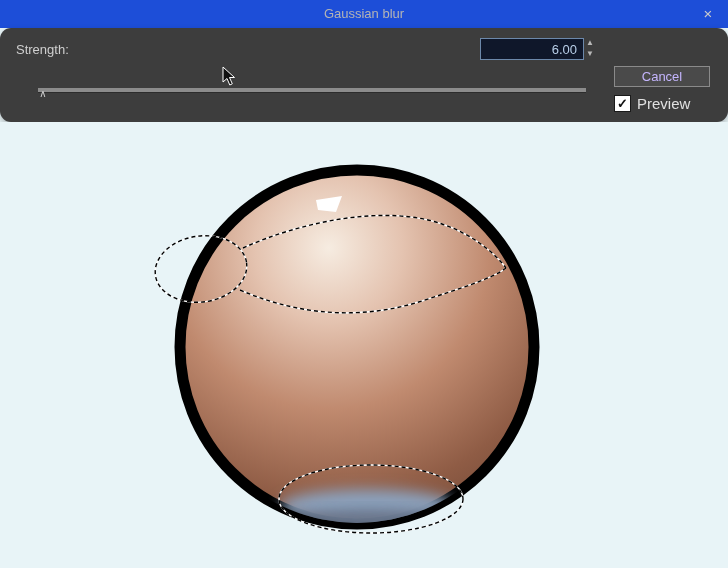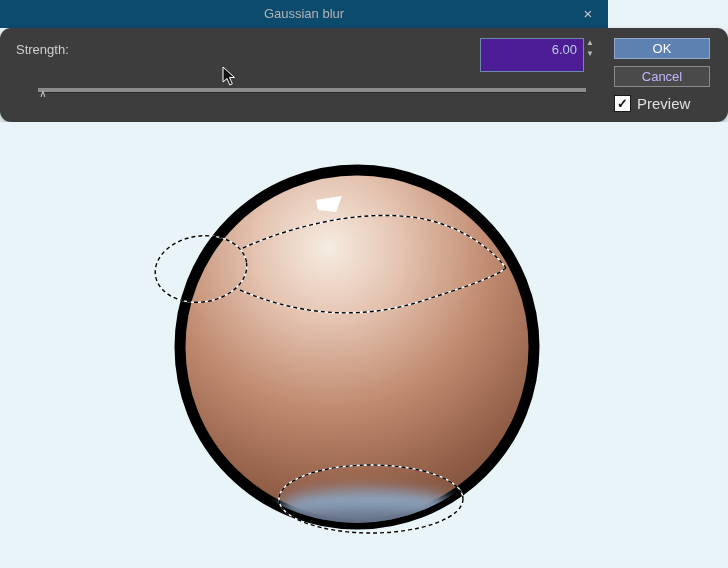--- a/index.html
+++ b/index.html
@@ -3,45 +3,45 @@
 <meta charset="utf-8">
 <style>
   html,body{margin:0;padding:0;}
   body{
     width:728px;height:568px;overflow:hidden;position:relative;
     font-family:"Liberation Sans", sans-serif;
     background:#e8f4f7;
   }
   
   .titlebar{
-    position:absolute;left:0;top:0;width:608px;height:28px;
-    background:#0c4a6e;color:#b4b4b4;
+    position:absolute;left:0;top:0;width:728px;height:28px;
+    background:#1d4ed8;color:#b4b4b4;
   }
   .titlebar .title{
     position:absolute;left:0;top:0;width:100%;height:28px;
     line-height:28px;text-align:center;font-size:13px;
   }
   .titlebar .close{
     position:absolute;right:8px;top:0;width:24px;height:28px;
     line-height:28px;text-align:center;font-size:15px;color:#cccccc;cursor:default;
   }
   .dialog-body{
     position:absolute;left:0;top:28px;width:728px;height:94px;
     background:#3d3d3d;
     box-shadow:0 3px 6px rgba(0,0,0,0.25);
     border-radius:11px;
   }
   .strength-label{
     position:absolute;left:16px;top:14px;font-size:13px;color:#cfcfcf;
   }
   .strength-input{
     position:absolute;left:480px;top:10px;width:96px;height:20px;
-    background:#4c1d95;border:1px solid #6c88aa;color:#b9cfe8;
+    background:#0f172a;border:1px solid #6c88aa;color:#b9cfe8;
     font-family:"Liberation Sans", sans-serif;font-size:13px;
-    text-align:right;padding:0 6px 12px 0;outline:none;
+    text-align:right;padding:0 6px 0 0;outline:none;
   }
   .spinner{
     position:absolute;left:582px;top:10px;width:16px;height:22px;
     display:flex;flex-direction:column;
   }
   .spinner span{
     flex:1;line-height:10px;text-align:center;font-size:8px;color:#b8b8b8;cursor:default;
   }
   .btn{
     position:absolute;left:614px;width:96px;height:21px;
@@ -86,21 +86,20 @@
 <div class="dialog-body">
   <div class="strength-label">Strength:</div>
 
   <input class="strength-input" type="text" value="6.00" style="">
 
   <div class="spinner">
     <span>▲</span>
     <span>▼</span>
   </div>
 
-  <div class="btn btn-ok">OK</div>
   <div class="btn btn-cancel">Cancel</div>
 
   <div class="slider-track"></div>
   <div class="slider-thumb">∧</div>
 
   <div class="preview-row">
     <div class="checkbox">
       <span>✓</span>
     </div>
     <div class="preview-label">Preview</div>

